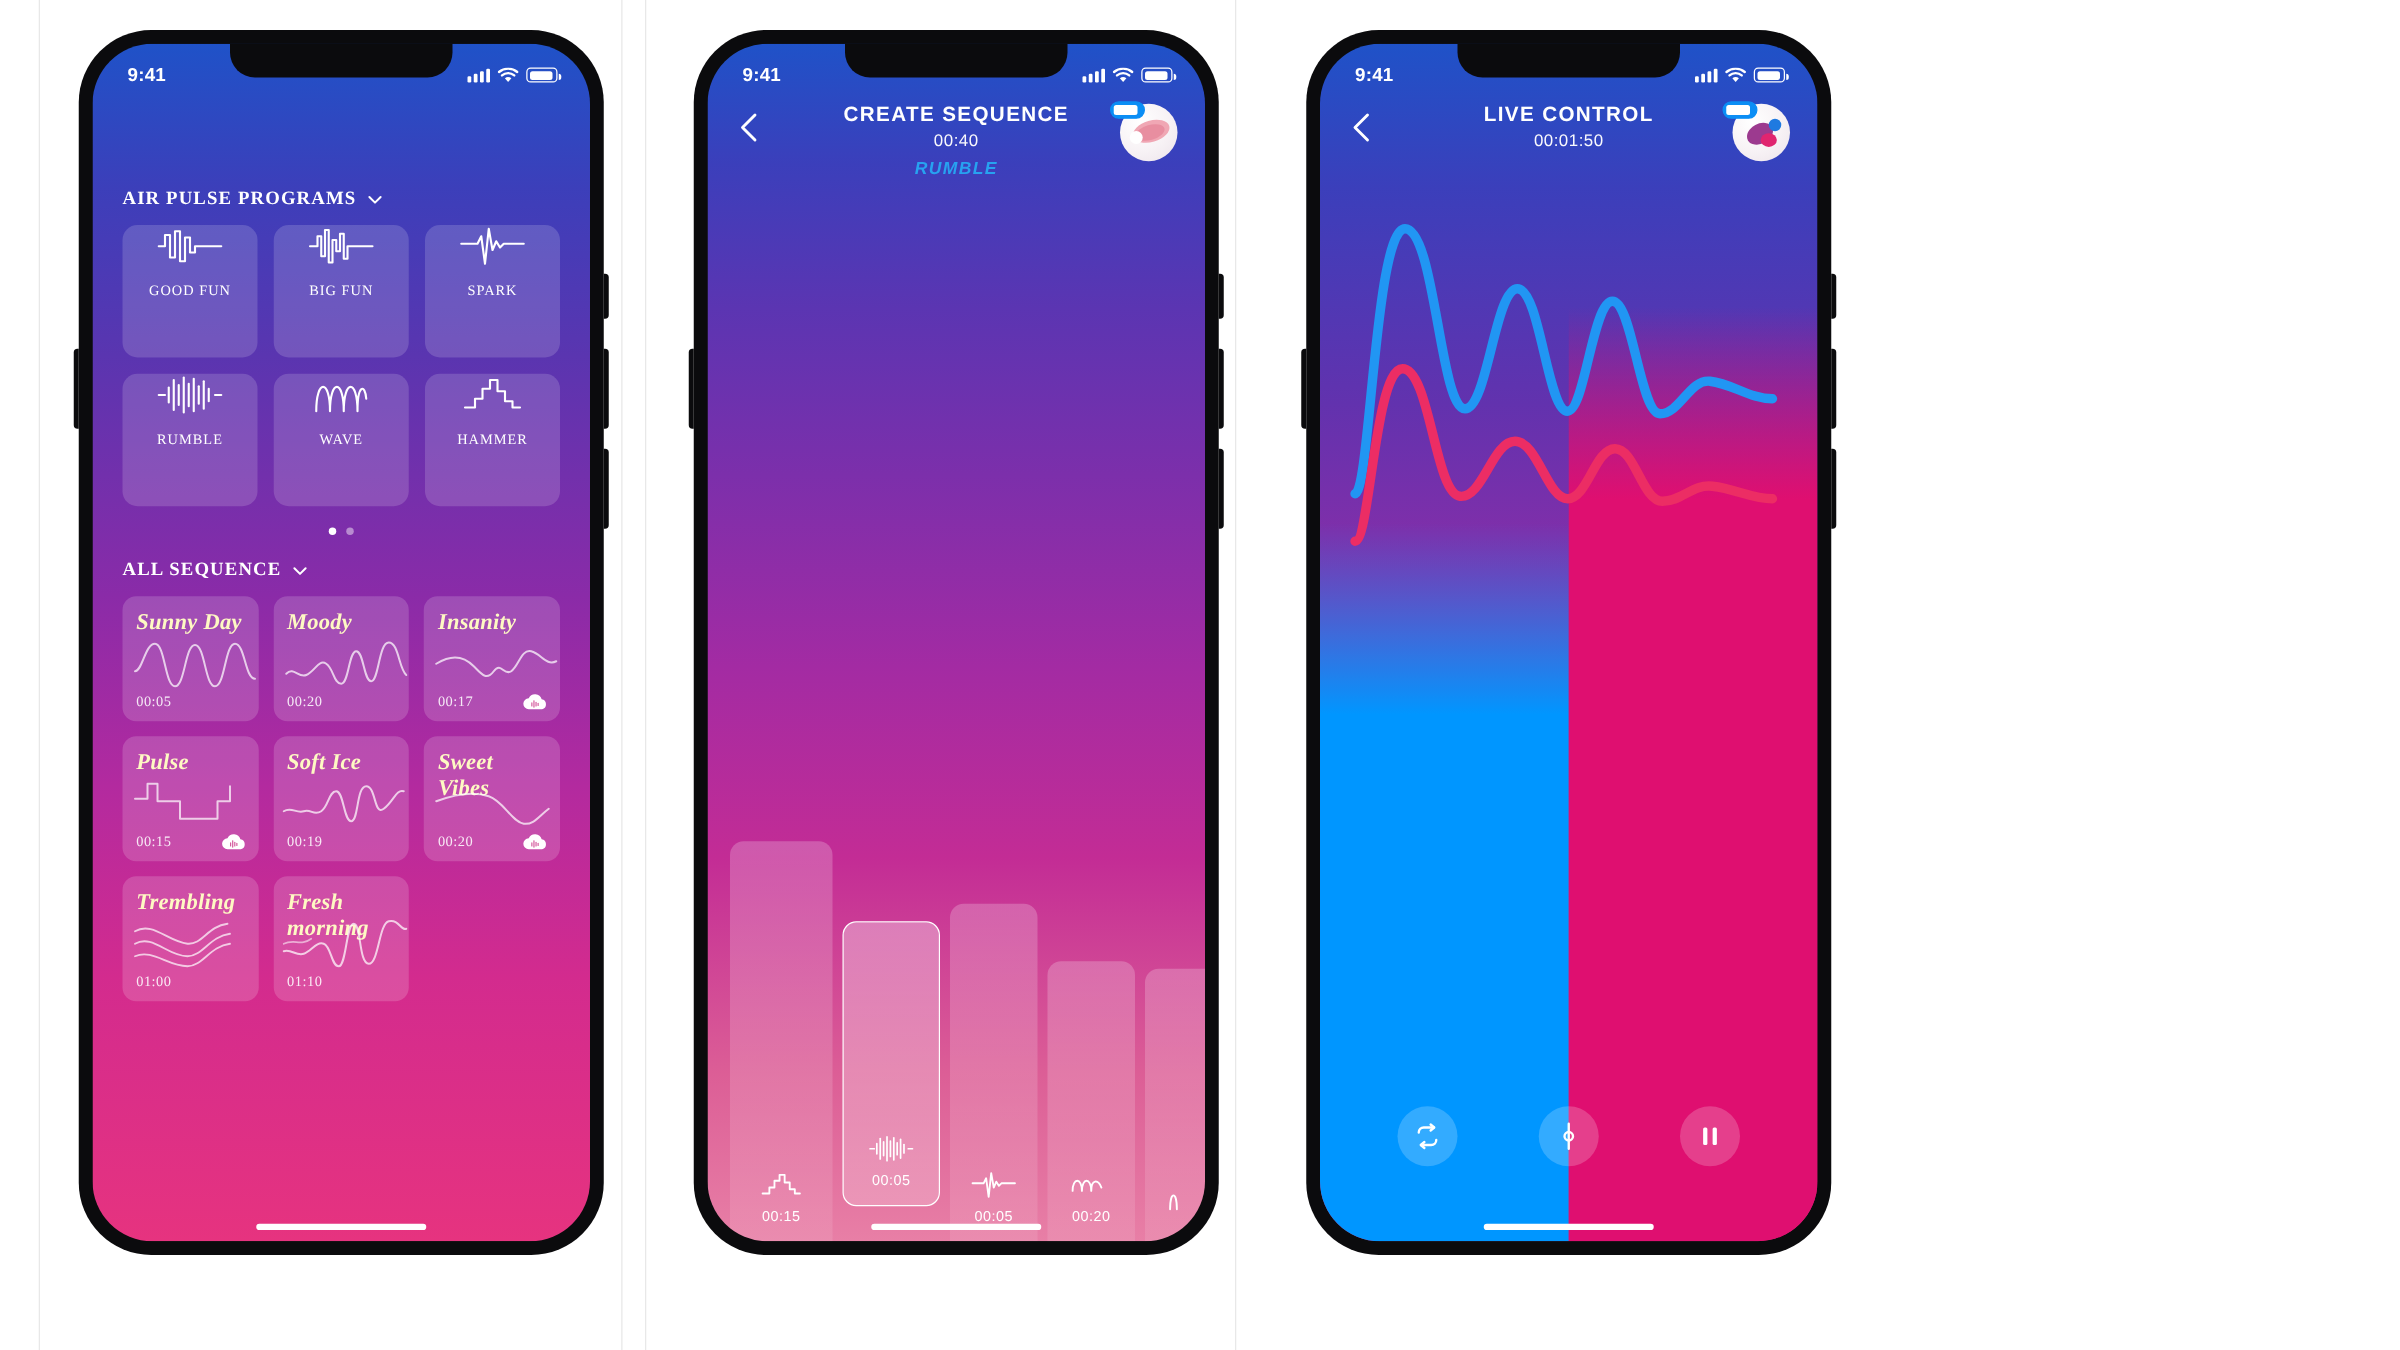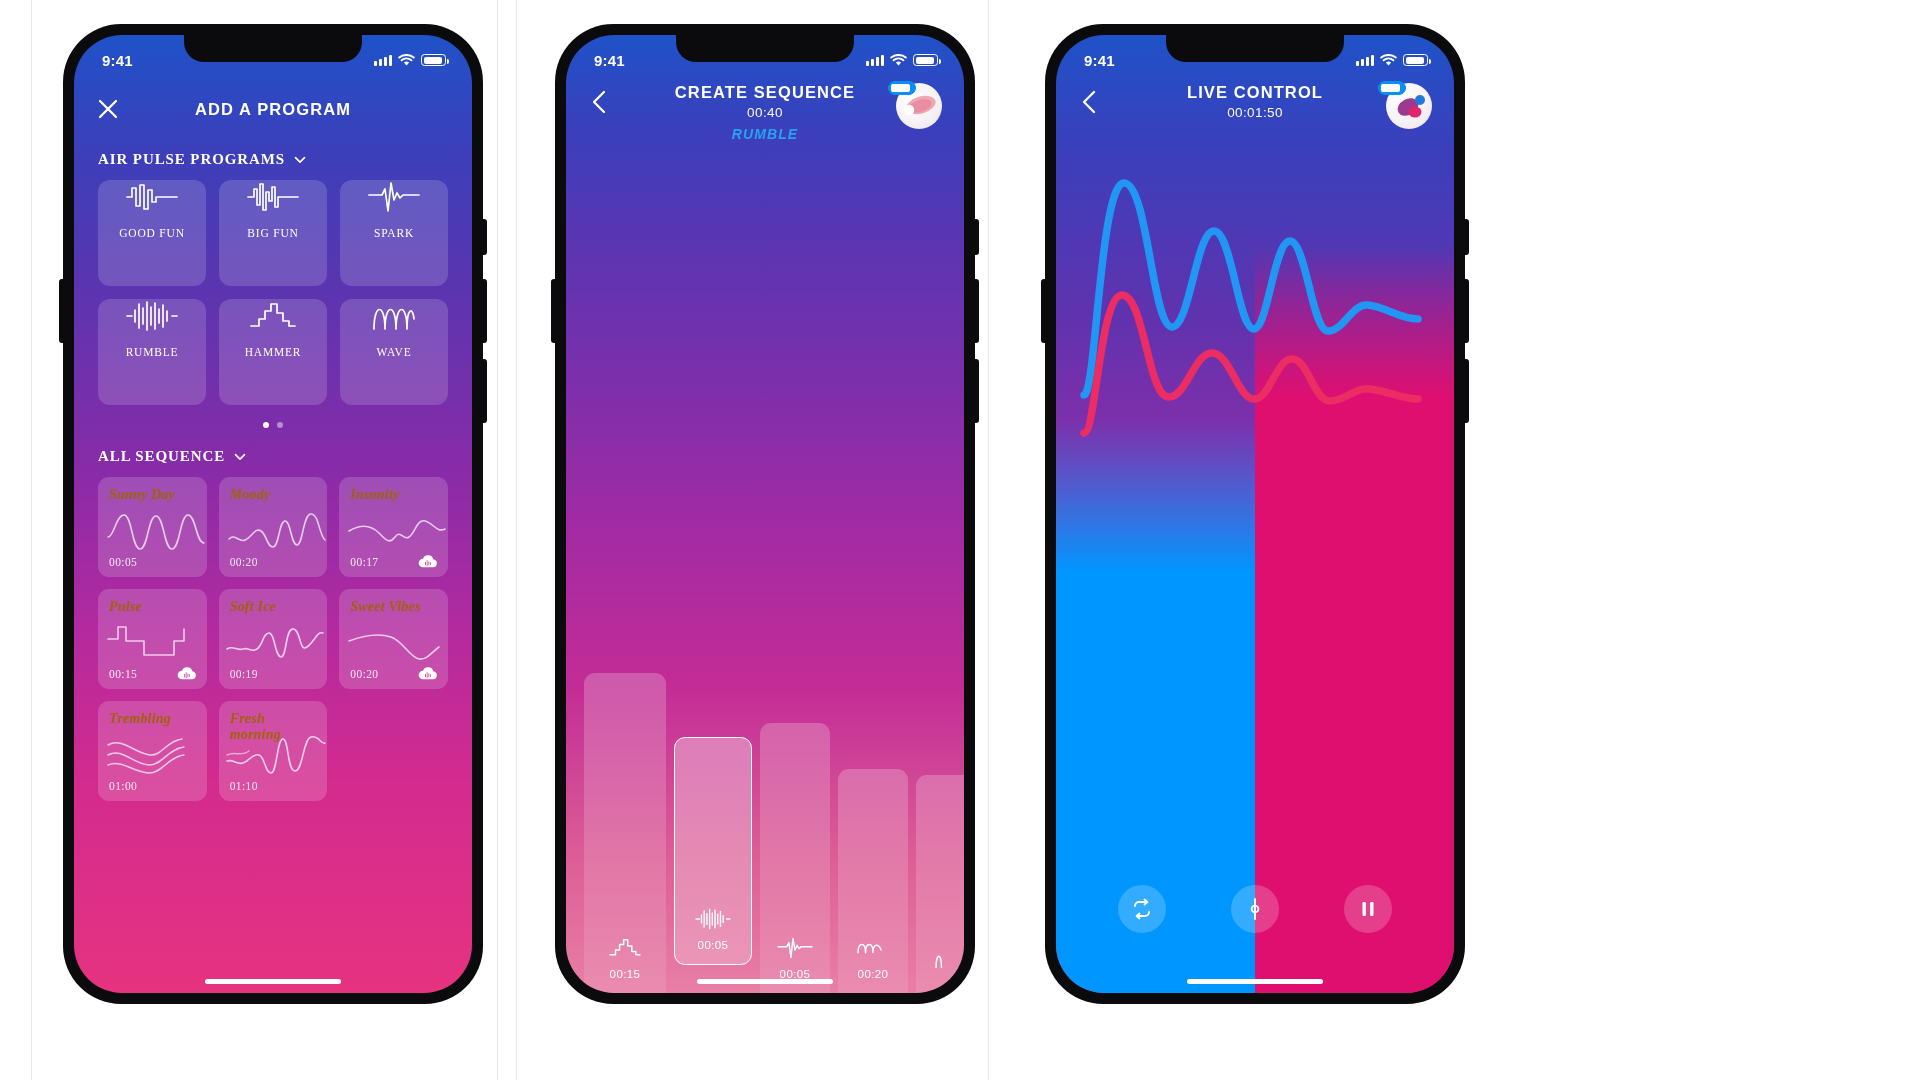--- a/index.html
+++ b/index.html
@@ -117,21 +117,21 @@
   .dot.on{ background:#fff; }
 
   .prog-grid{
     display:grid; grid-template-columns: repeat(3, 1fr); gap:12px; padding: 0 24px 14px;
   }
   .prog-card{
     height:100px; border-radius:11px; background: rgba(255,255,255,.17);
     padding:10px 11px 9px; position:relative; overflow:hidden; cursor:pointer;
     display:flex; flex-direction:column; justify-content:space-between;
   }
-  .prog-name{ color:#a16207; font-size:14px; font-weight:800; font-style:italic; letter-spacing:.2px;}
+  .prog-name{ color:#fef9c3; font-size:18px; font-weight:800; font-style:italic; letter-spacing:.2px;}
   .prog-wave{ position:absolute; left:6px; right:6px; top:30px; height:46px; }
   .prog-time{ color:rgba(255,255,255,.88); font-size:11.5px; letter-spacing:.4px; }
   .cloud{ position:absolute; right:9px; bottom:8px; width:22px;height:15px; }
 
   
   .s2-bg{
     position:absolute; inset:0;
     background: linear-gradient(180deg,#1f52c8 0%, #3b3fbb 10%, #5b35b2 22%, #7c2fab 36%, #a32ba3 52%, #c32c95 68%, #dc5e96 86%, #e87fa6 100%);
   }
   .seq-area{ position:absolute; left:0; right:0; top:318px; bottom:0; z-index:20; }
@@ -195,33 +195,20 @@
             <path d="M8.5 11.6 L5.9 8.6 A4.2 4.2 0 0 1 11.1 8.6 Z" fill="#fff"></path>
             <path d="M3.6 6.3 A7.6 7.6 0 0 1 13.4 6.3" stroke="#fff" stroke-width="1.9" fill="none" stroke-linecap="round"></path>
             <path d="M1.2 3.6 A11.3 11.3 0 0 1 15.8 3.6" stroke="#fff" stroke-width="1.9" fill="none" stroke-linecap="round"></path>
           </svg>
           <span class="batt">
               <i></i>
             </span>
         </span>
       </div>
 
-      <div class="navbar">
-        <div class="nav-left">
-          <button class="icon-btn">
-            <svg width="24" height="24" viewBox="0 0 24 24">
-              <path d="M4 4 L20 20 M20 4 L4 20" stroke="#fff" stroke-width="2.3" stroke-linecap="round"></path>
-            </svg>
-          </button>
-        </div>
-        <div class="nav-center">
-          <div class="nav-title">ADD A PROGRAM</div>
-        </div>
-        <div class="nav-right"></div>
-      </div>
 
       <div class="s1-scroll">
 
         <div class="section-head">
           <span class="section-title">AIR PULSE PROGRAMS</span>
           <svg class="chev" viewBox="0 0 12 12">
             <path d="M1.5 3.6 L6 8.1 L10.5 3.6" stroke="#fff" stroke-width="1.6" fill="none" stroke-linecap="round" stroke-linejoin="round"></path>
           </svg>
         </div>
 
@@ -258,29 +245,29 @@
                 <line x1="31" y1="4" x2="31" y2="30"></line>
                 <line x1="35" y1="10" x2="35" y2="24"></line>
                 <line x1="39" y1="6" x2="39" y2="28"></line>
                 <line x1="43" y1="12" x2="43" y2="22"></line>
               </g>
             </svg>
             <span class="pulse-label">RUMBLE</span>
           </div>
           <div class="pulse-card">
             <svg width="56" height="34" viewBox="0 0 56 34">
-              <path d="M6 27 H14 V20 H20 V12 H26 V5 H32 V14 H38 V22 H44 V27 H50" stroke="#fff" stroke-width="1.7" fill="none" stroke-linecap="round" stroke-linejoin="round"></path>
-            </svg>
-            <span class="pulse-label">HAMMER</span>
+              <path d="M8 30 C8 4, 19 4, 19 30 C19 4, 30 4, 30 30 C30 4, 41 4, 41 30 C41 8, 47 8, 48 20" stroke="#fff" stroke-width="1.7" fill="none" stroke-linecap="round" stroke-linejoin="round"></path>
+            </svg>
+            <span class="pulse-label">WAVE</span>
           </div>
           <div class="pulse-card">
             <svg width="56" height="34" viewBox="0 0 56 34">
-              <path d="M8 30 C8 4, 19 4, 19 30 C19 4, 30 4, 30 30 C30 4, 41 4, 41 30 C41 8, 47 8, 48 20" stroke="#fff" stroke-width="1.7" fill="none" stroke-linecap="round" stroke-linejoin="round"></path>
-            </svg>
-            <span class="pulse-label">WAVE</span>
+              <path d="M6 27 H14 V20 H20 V12 H26 V5 H32 V14 H38 V22 H44 V27 H50" stroke="#fff" stroke-width="1.7" fill="none" stroke-linecap="round" stroke-linejoin="round"></path>
+            </svg>
+            <span class="pulse-label">HAMMER</span>
           </div>
         </div>
 
         <div class="dots">
           <span class="dot on"></span>
           <span class="dot"></span>
         </div>
 
         <div class="section-head">
           <span class="section-title">ALL SEQUENCE</span>

